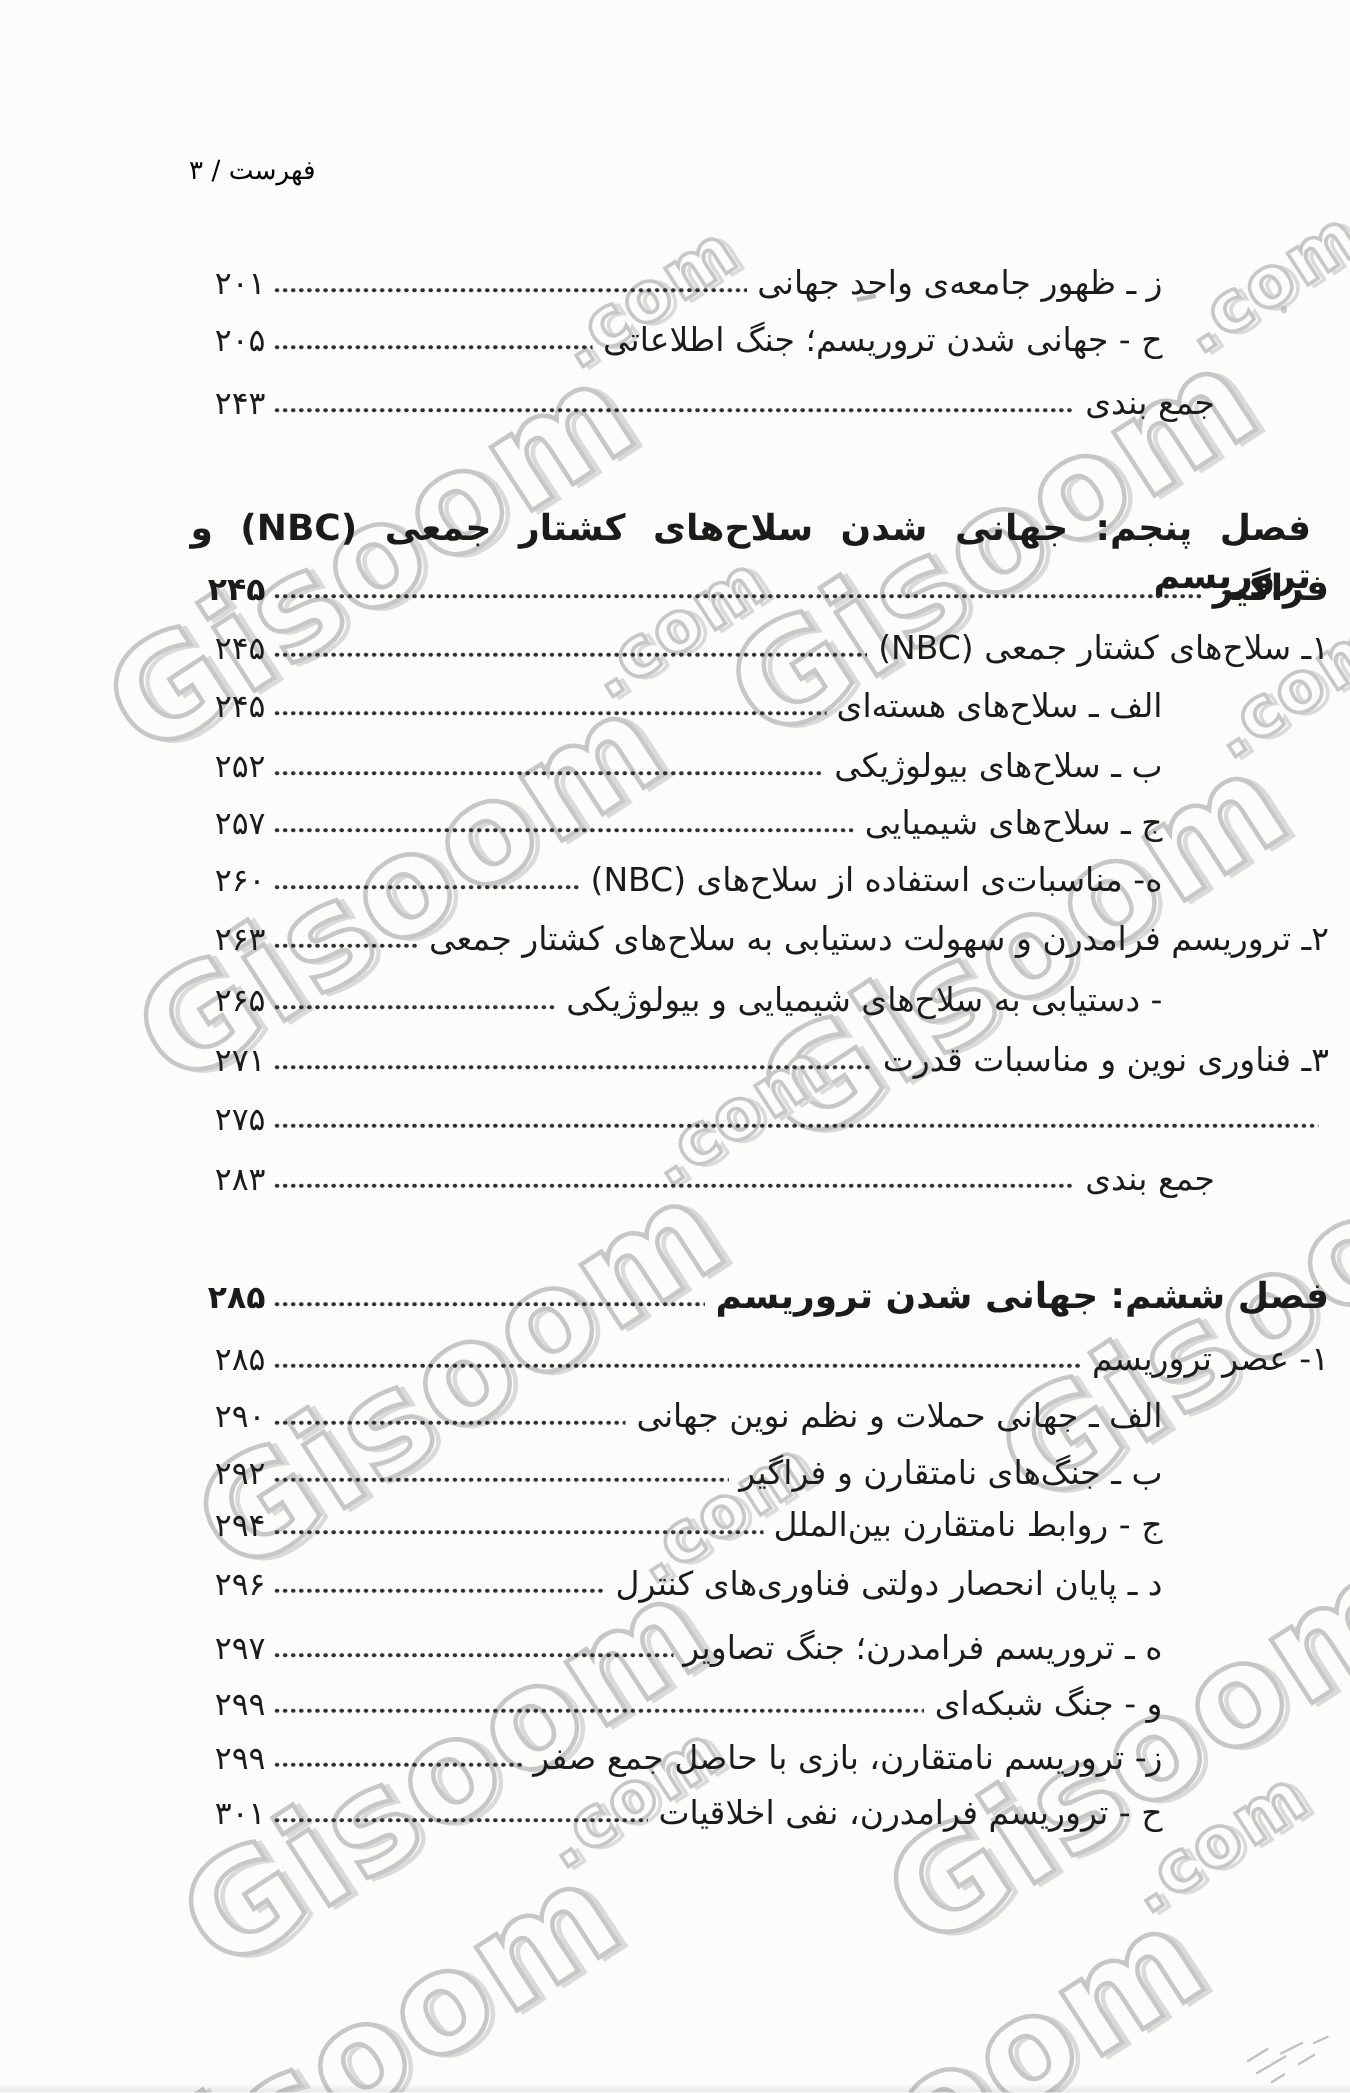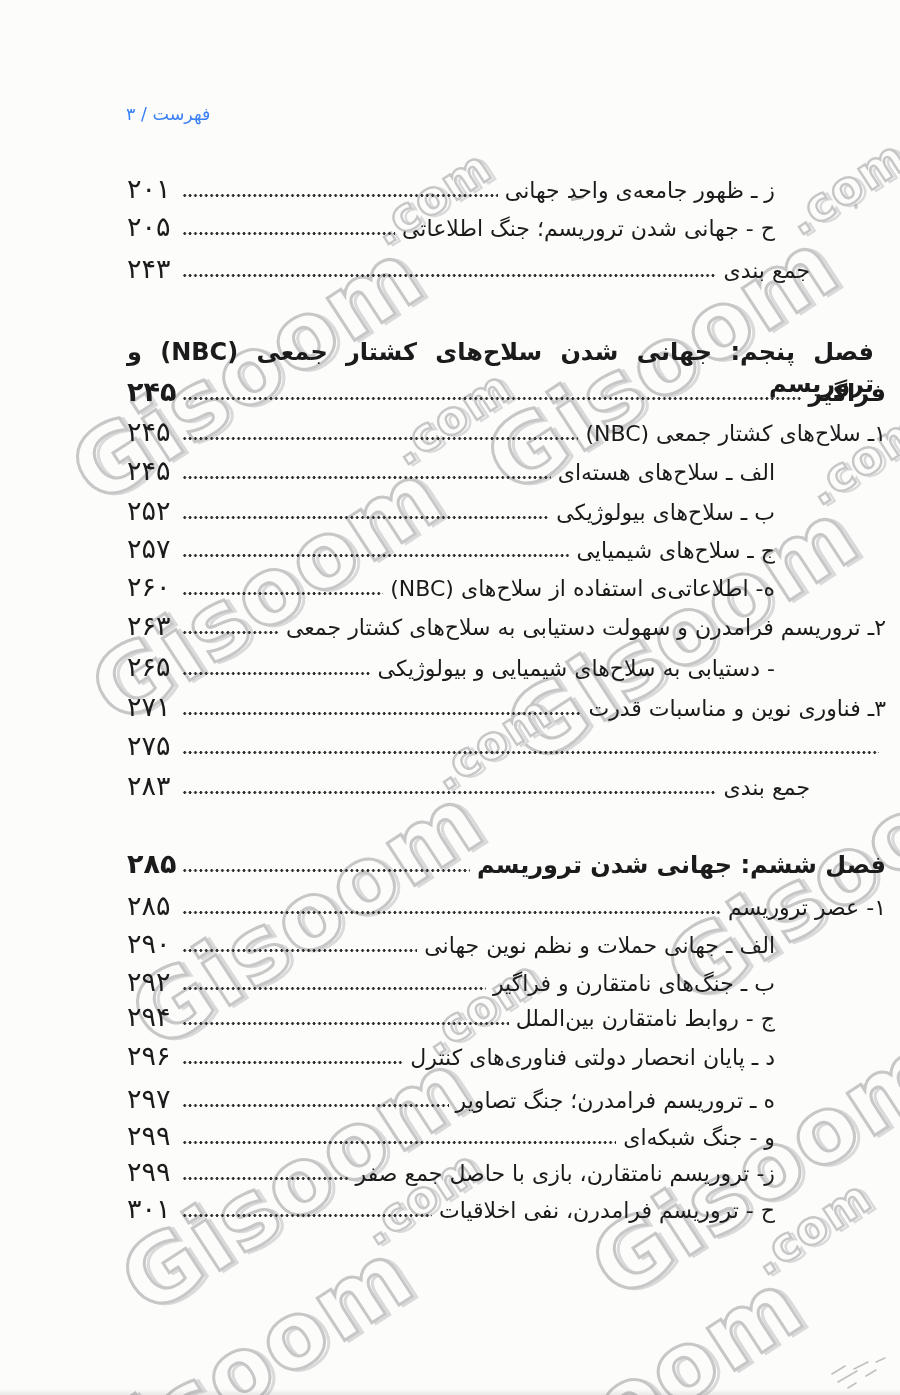--- a/index.html
+++ b/index.html
@@ -11,30 +11,30 @@
   .wm-layer{position:absolute;inset:0;z-index:1;}
   .content{position:absolute;inset:0;z-index:2;}
   svg.wm{position:absolute;width:560px;height:170px;overflow:visible;}
   .wm-sh{font-family:"DejaVu Sans",sans-serif;font-weight:bold;
          fill:none;stroke:#dadada;stroke-width:3px;letter-spacing:2px;}
   .wm-main{font-family:"DejaVu Sans",sans-serif;font-weight:bold;
          fill:#fcfcfb;stroke:#c7c7c7;stroke-width:3px;letter-spacing:2px;}
   .t-big{font-size:92px;}
   .t-small{font-size:46px;stroke-width:2.4px;}
   .hdr{position:absolute;left:126px;top:104px;font-size:17.5px;direction:ltr;
-       color:#3b82f6;letter-spacing:0.5px;}
+       color:#000000;letter-spacing:0.5px;}
   .row{position:absolute;display:flex;align-items:baseline;direction:rtl;
        font-size:22px;line-height:30px;white-space:nowrap;}
   .row .t{flex:0 0 auto;}
   .row .lead{flex:1 1 12px;min-width:10px;height:5px;margin:0 7px 0 5px;
        background-image:radial-gradient(circle,#2e2e2e 1.25px,rgba(0,0,0,0) 1.6px);
        background-size:5.4px 5px;background-repeat:repeat-x;
        background-position:left bottom;}
-  .row .num{flex:0 0 auto;min-width:50px;direction:ltr;text-align:left;
-       font-size:27px;}
+  .row .num{flex:0 0 auto;min-width:50px;direction:ltr;text-align:right;
+       font-size:21px;}
   .main{left:127px;right:14px;}
   .sub{left:127px;right:125px;}
   .sum{left:127px;right:90px;}
   .bold{font-weight:bold;font-size:24px;}
   .h5a{position:absolute;left:127px;right:26px;direction:rtl;font-weight:bold;
        font-size:24px;line-height:32px;text-align:justify;text-align-last:justify;}
   .speck-dash{position:absolute;left:571px;top:197px;width:13px;height:2.5px;
        background:#8a8a8a;opacity:.6;transform:rotate(-12deg);}
   .speck-dot{position:absolute;left:854px;top:204px;width:4px;height:5px;
        border-radius:50%;background:#9a9a9a;opacity:.5;}
@@ -137,21 +137,21 @@
     <span class="t">ب ـ سلاح‌های بیولوژیکی</span>
     <span class="lead"></span>
     <span class="num">۲۵۲</span>
   </div>
   <div class="row sub" style="top:534px">
     <span class="t">ج ـ سلاح‌های شیمیایی</span>
     <span class="lead"></span>
     <span class="num">۲۵۷</span>
   </div>
   <div class="row sub" style="top:572px">
-    <span class="t">ه- اطلاعاتی‌ی استفاده از سلاح‌های (NBC)</span>
+    <span class="t">ه- مناسبات‌ی استفاده از سلاح‌های (NBC)</span>
     <span class="lead"></span>
     <span class="num">۲۶۰</span>
   </div>
   <div class="row main" style="top:611px">
     <span class="t">۲ـ تروریسم فرامدرن و سهولت دستیابی به سلاح‌های کشتار جمعی</span>
     <span class="lead"></span>
     <span class="num">۲۶۳</span>
   </div>
   <div class="row sub" style="top:652px">
     <span class="t">- دستیابی به سلاح‌های شیمیایی و بیولوژیکی</span>

